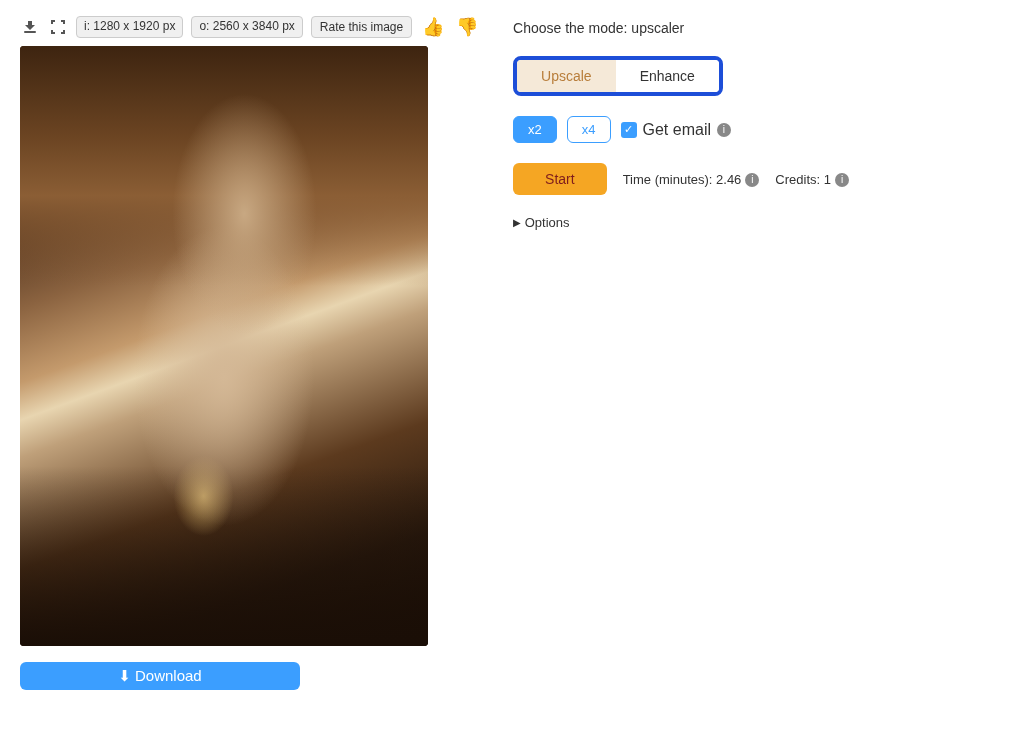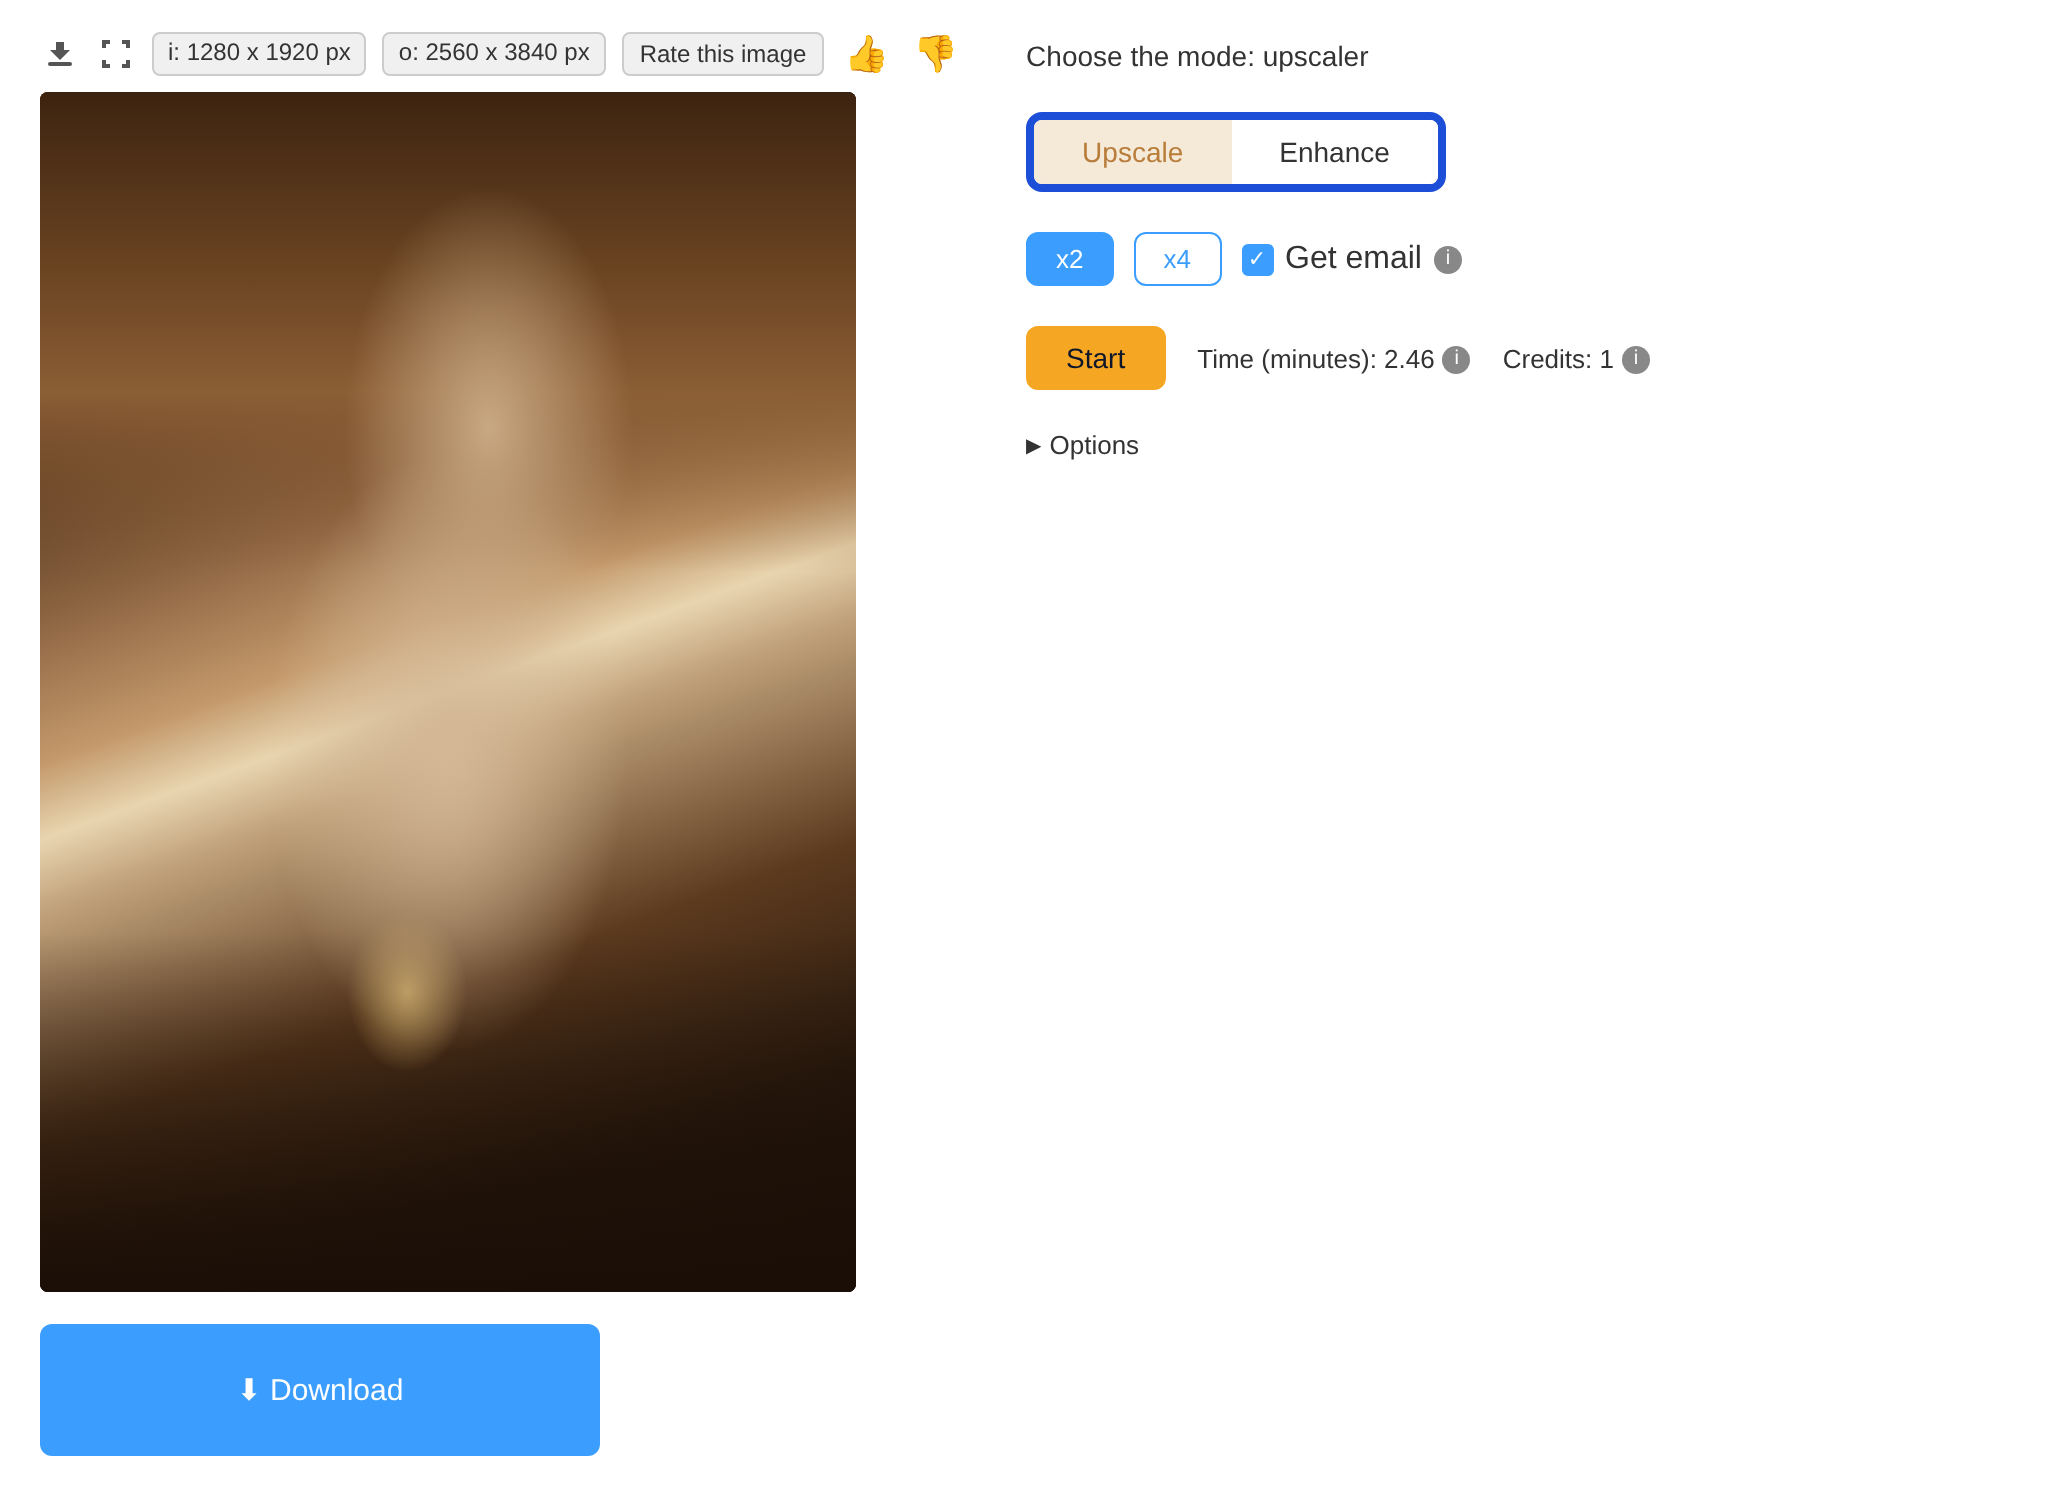--- a/index.html
+++ b/index.html
@@ -109,21 +109,21 @@
 
     .download-bar {
       margin-top: 8px;
     }
 
     .download-btn {
       background: #3b9eff;
       color: #fff;
       border: none;
       border-radius: 6px;
-      padding: 24px 0;
+      padding: 5px 0;
       width: 280px;
       font-size: 15px;
       cursor: pointer;
       display: flex;
       align-items: center;
       justify-content: center;
       gap: 8px;
     }
 
     .right-panel {
@@ -226,24 +226,24 @@
 
     .action-row {
       display: flex;
       align-items: center;
       gap: 16px;
       margin-top: 16px;
     }
 
     .start-btn {
       background: #f5a623;
-      color: #0f172a;
+      color: #7f1d1d;
       border: none;
       border-radius: 6px;
-      padding: 8px 20px;
+      padding: 8px 32px;
       font-size: 14px;
       cursor: pointer;
       font-weight: 500;
     }
 
     .meta-text {
       font-size: 13px;
       color: #333;
       display: flex;
       align-items: flex-end;

